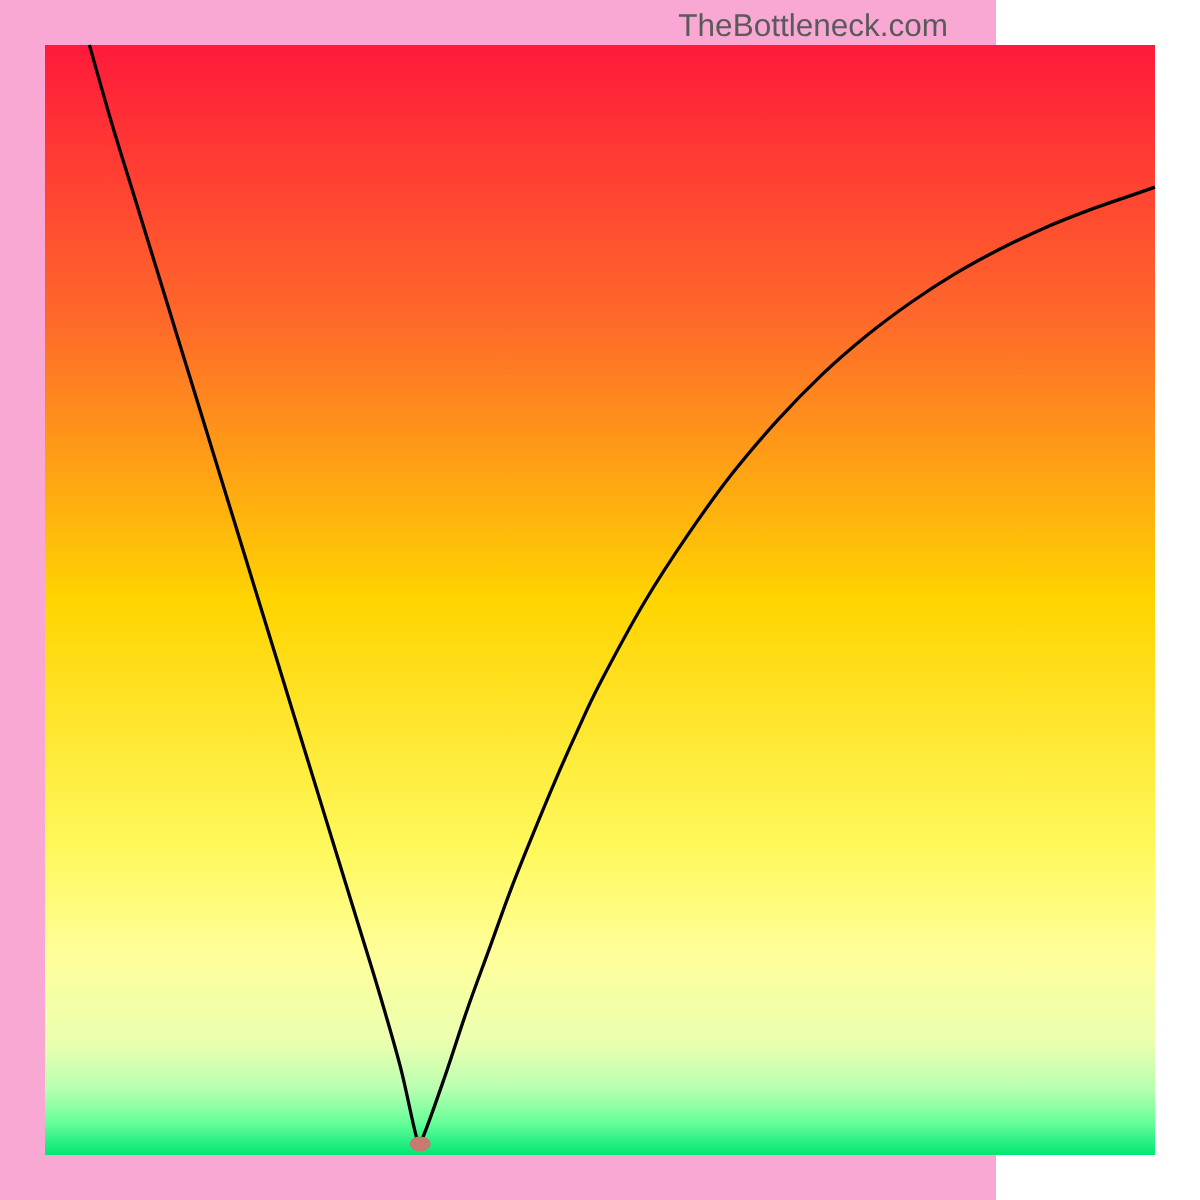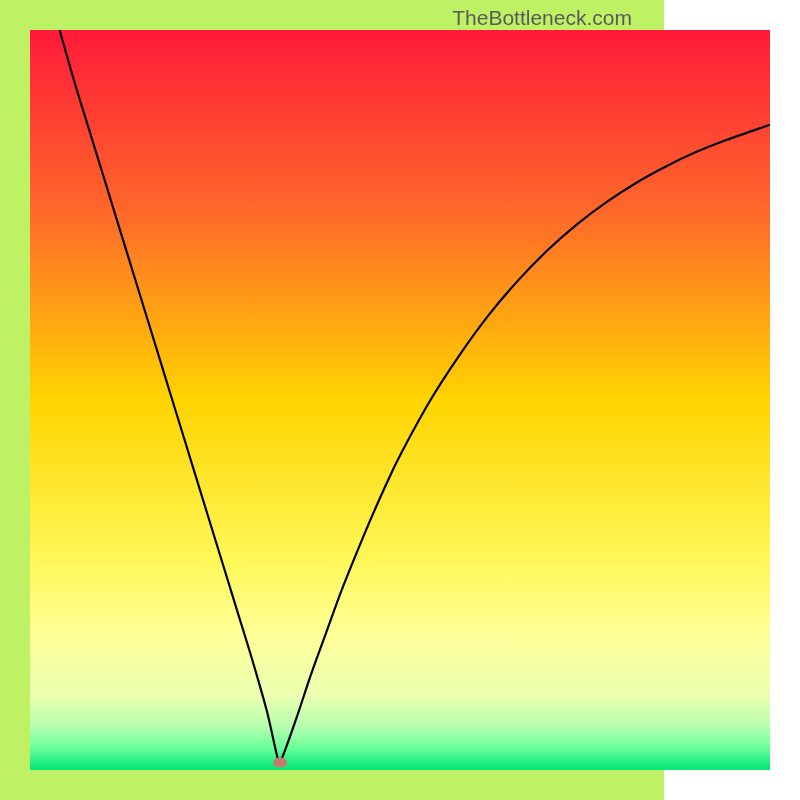--- a/index.html
+++ b/index.html
@@ -1,20 +1,20 @@
 <!DOCTYPE html>
 <html><head>
 <meta charset="utf-8">
 <style>
   * { margin: 0; padding: 0; box-sizing: border-box; }
   html, body { width: 800px; height: 800px; overflow: hidden; }
   .container {
     width: 664px;
     height: 800px;
-    background: #bef264;
+    background: #f9a8d4;
     position: relative;
   }
   .plot-area {
     position: absolute;
     left: 30px;
     top: 30px;
     width: 740px;
     height: 740px;
   }
   .gradient-bg {

